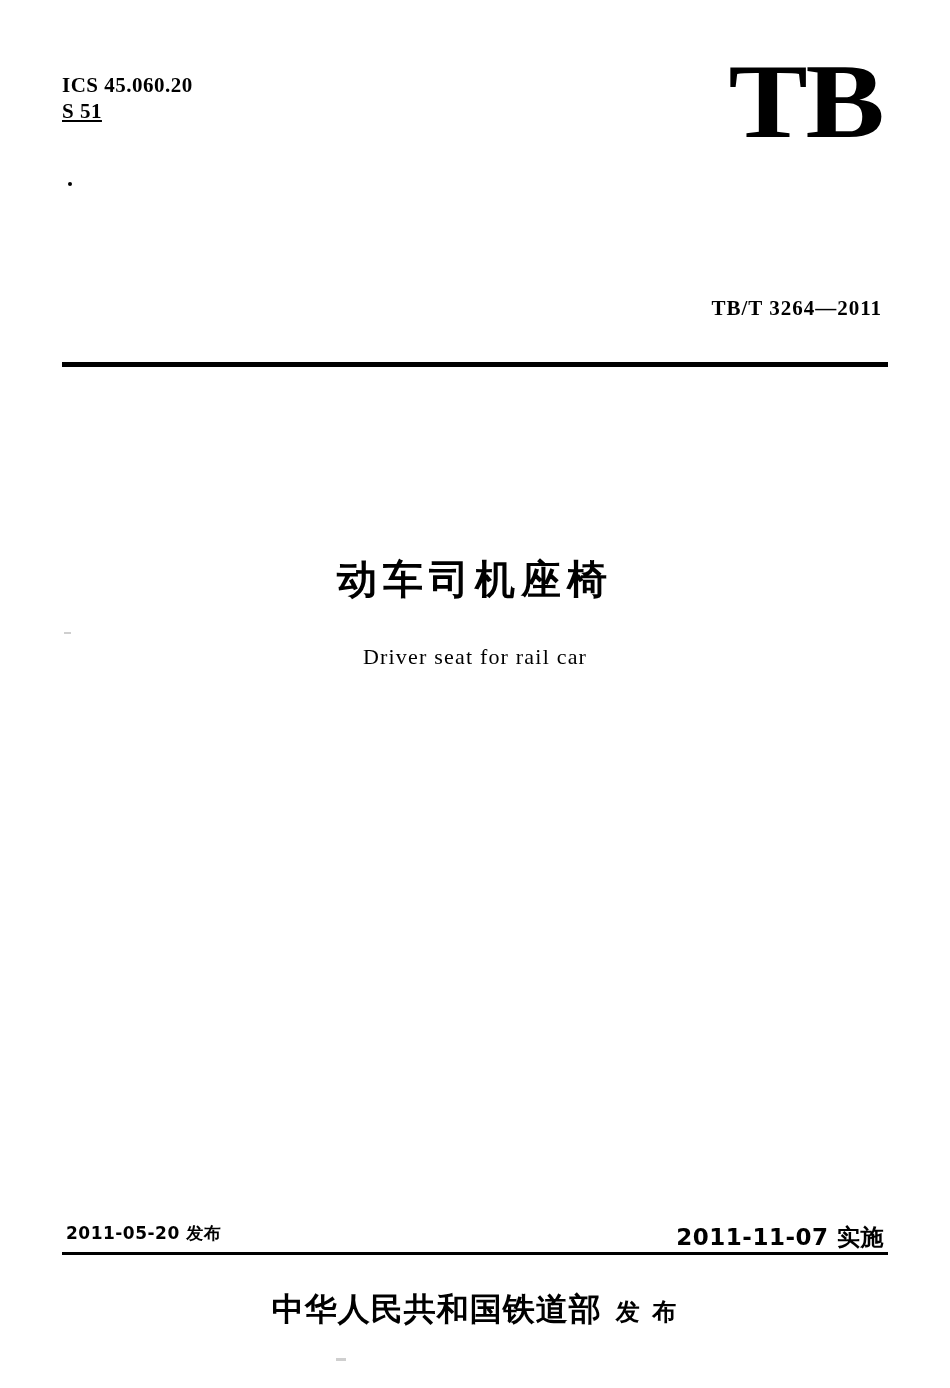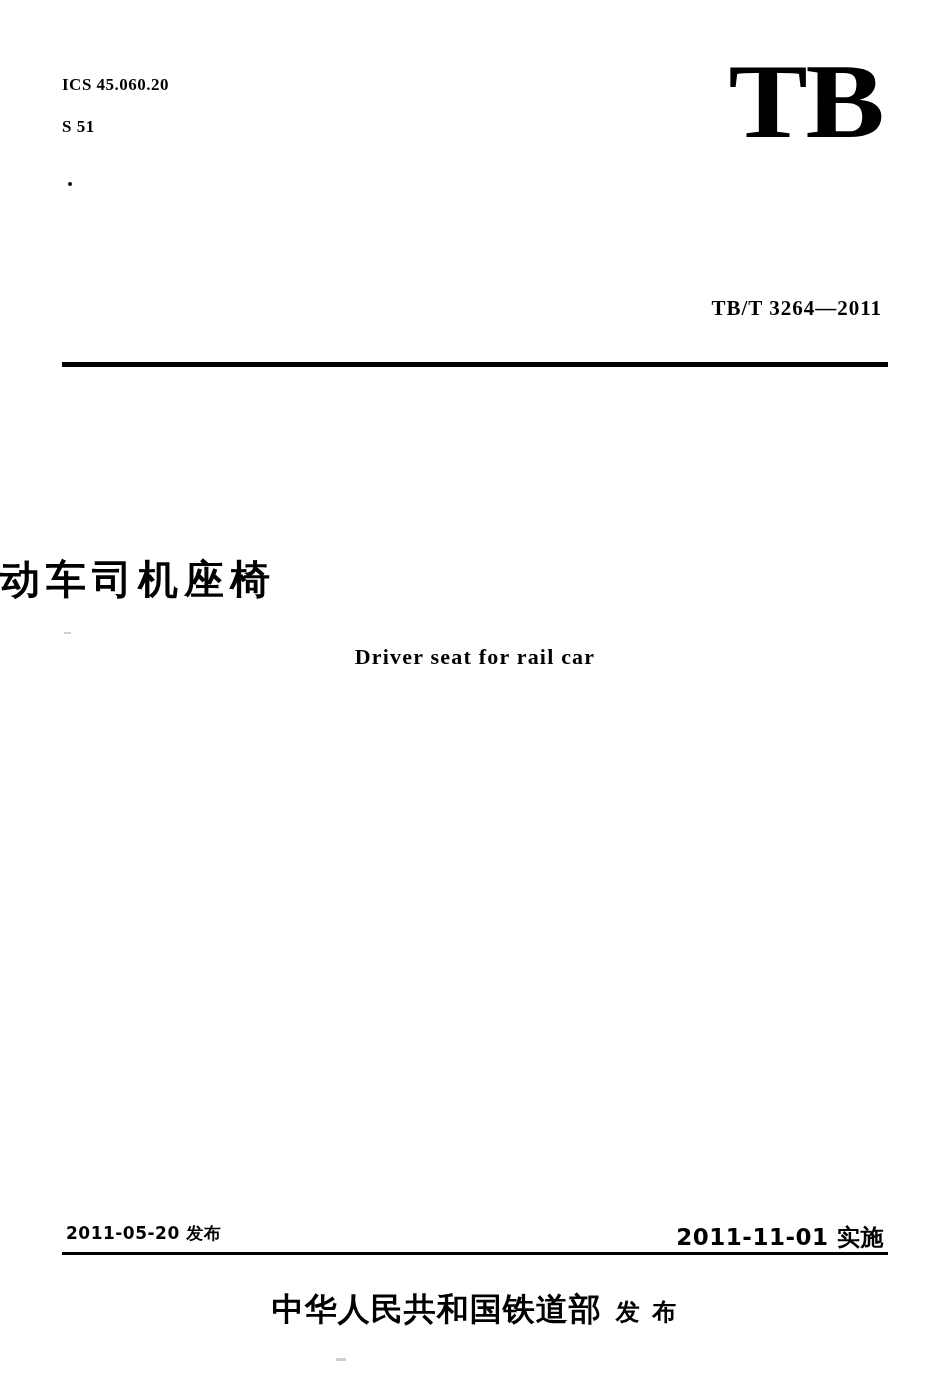--- a/index.html
+++ b/index.html
@@ -24,26 +24,27 @@
     background: #ffffff;
   }
 
   
   .ics-block {
     position: absolute;
     left: 62px;
     top: 72px;
     font-family: "Liberation Serif", serif;
     font-weight: bold;
-    font-size: 17px;
+    font-size: 21px;
     line-height: 26px;
     letter-spacing: 0.5px;
   }
   .ics-line2 {
-    margin-top: 16px;
+    margin-top: 0;
+    text-decoration: underline;
   }
 
   .tb-logo {
     position: absolute;
     right: 68px;
     top: 48px;
     font-family: "Liberation Serif", serif;
     font-weight: bold;
     font-size: 106px;
     line-height: 108px;
@@ -93,35 +94,35 @@
     height: 5px;
     background: #000;
   }
 
   
   .doc-title-cn {
     position: absolute;
     left: 0;
     right: 0;
     top: 552px;
-    text-align: left;
+    text-align: center;
     font-family: "DejaVu Sans", "Liberation Sans", sans-serif;
     font-weight: bold;
     font-size: 40px;
     letter-spacing: 6px;
   }
 
   .doc-title-en {
     position: absolute;
     left: 0;
     right: 0;
     top: 644px;
     text-align: center;
     font-family: "Liberation Serif", serif;
-    font-weight: bold;
+    font-weight: normal;
     font-size: 22px;
     letter-spacing: 1.2px;
   }
 
   
   .speck {
     position: absolute;
     background: #cfcfcf;
   }
   .speck-left { left: 64px; top: 632px; width: 7px; height: 2px; }
@@ -197,21 +198,21 @@
   <div class="rule-thick"></div>
 
   <div class="speck speck-left"></div>
 
   <div class="doc-title-cn">动车司机座椅</div>
 
   <div class="doc-title-en">Driver seat for rail car</div>
 
   <div class="publish-date">2011-05-20 发布</div>
 
-  <div class="effective-date">2011-11-01 实施</div>
+  <div class="effective-date">2011-11-07 实施</div>
 
   <div class="rule-footer"></div>
 
   <div class="issuer">
     <span>中华人民共和国铁道部</span><span class="issuer-verb">发 布</span>
   </div>
 
   <div class="speck speck-bottom"></div>
 
 </div>

